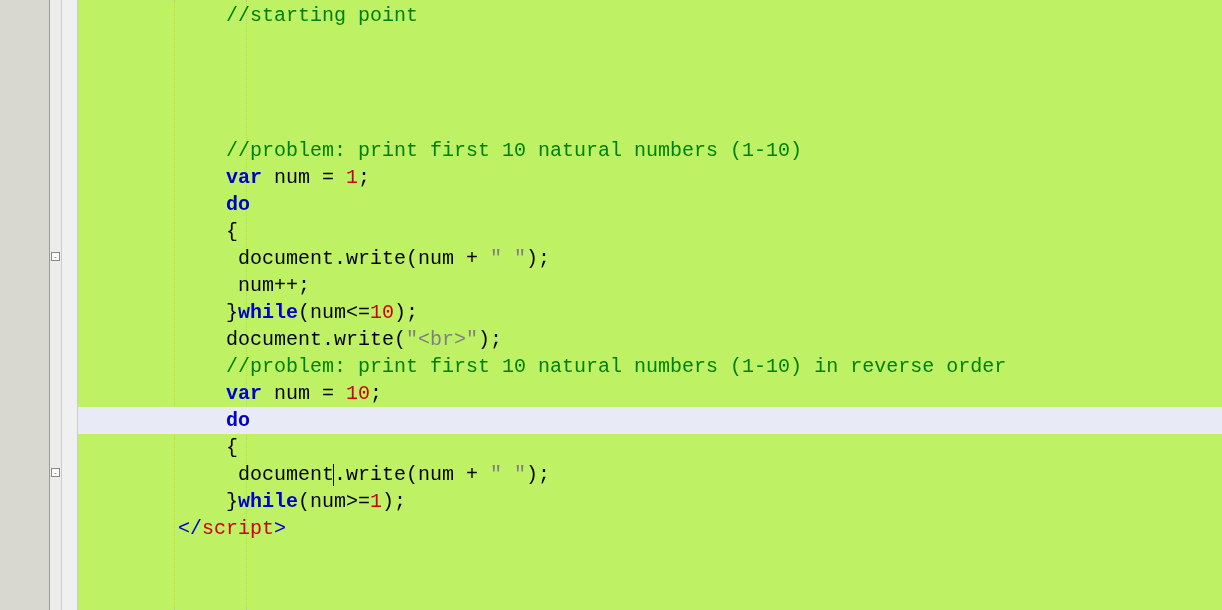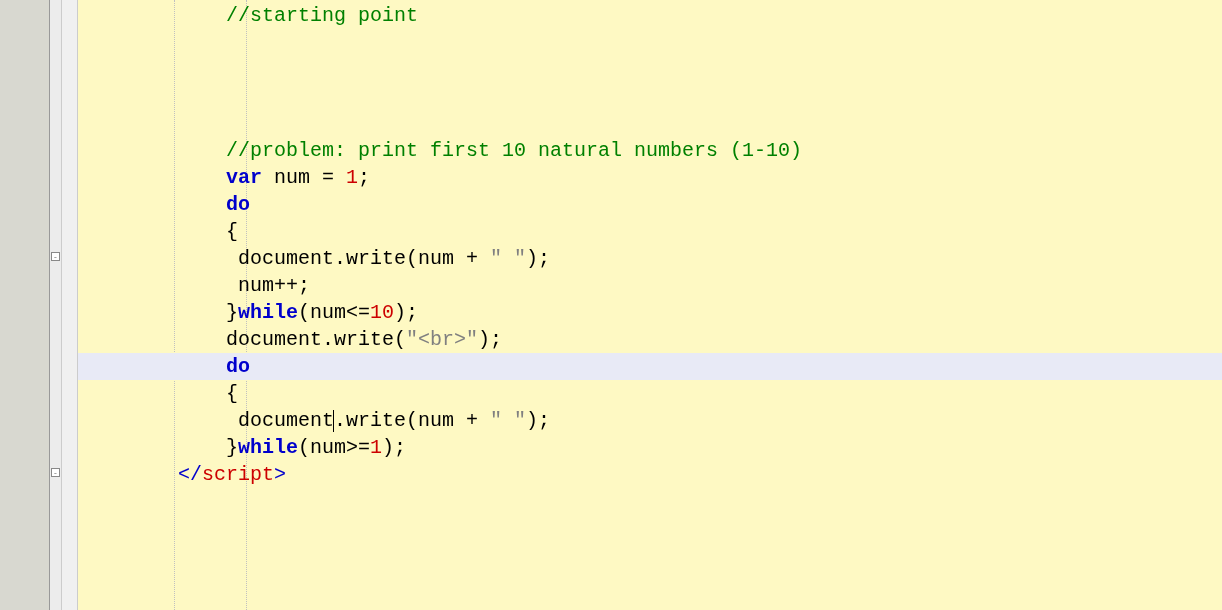--- a/index.html
+++ b/index.html
@@ -52,21 +52,21 @@
     text-align: center;
     color: #666;
   }
   .left-margin {
     width: 16px;
     background: #f0f0f0;
     border-right: 1px solid #ccc;
   }
   .code-area {
     flex: 1;
-    background: #fef9c3;
+    background: #bef264;
     padding-top: 2px;
     position: relative;
   }
   .indent-guide {
     position: absolute;
     top: 0;
     bottom: 0;
     width: 1px;
     border-left: 1px dotted #c0c0c0;
   }
@@ -138,19 +138,21 @@
       <div class="line"><span class="tok-default">            </span></div>
       <div class="line"><span class="tok-default">            </span></div>
       <div class="line"><span class="tok-default">            </span><span class="tok-comment">//problem: print first 10 natural numbers (1-10)</span></div>
       <div class="line"><span class="tok-default">            </span><span class="tok-keyword">var</span><span class="tok-default"> num = </span><span class="tok-number">1</span><span class="tok-default">;</span></div>
       <div class="line"><span class="tok-default">            </span><span class="tok-keyword">do</span></div>
       <div class="line"><span class="tok-default">            </span><span class="tok-default">{</span></div>
       <div class="line"><span class="tok-default">            </span><span class="tok-default"> document.write(num + </span><span class="tok-string">" "</span><span class="tok-default">);</span></div>
       <div class="line"><span class="tok-default">            </span><span class="tok-default"> num++;</span></div>
       <div class="line"><span class="tok-default">            </span><span class="tok-default">}</span><span class="tok-keyword">while</span><span class="tok-default">(num&lt;=</span><span class="tok-number">10</span><span class="tok-default">);</span></div>
       <div class="line"><span class="tok-default">            </span><span class="tok-default">document.write(</span><span class="tok-string">"&lt;br&gt;"</span><span class="tok-default">);</span></div>
+      <div class="line"><span class="tok-default">            </span><span class="tok-comment">//problem: print first 10 natural numbers (1-10) in reverse order</span></div>
+      <div class="line"><span class="tok-default">            </span><span class="tok-keyword">var</span><span class="tok-default"> num = </span><span class="tok-number">10</span><span class="tok-default">;</span></div>
       <div class="line current"><span class="tok-default">            </span><span class="tok-keyword">do</span></div>
       <div class="line"><span class="tok-default">            </span><span class="tok-default">{</span></div>
       <div class="line"><span class="tok-default">            </span><span class="tok-default"> document</span><span class="cursor"></span><span class="tok-default">.write(num + </span><span class="tok-string">" "</span><span class="tok-default">);</span></div>
       <div class="line"><span class="tok-default">            </span><span class="tok-default">}</span><span class="tok-keyword">while</span><span class="tok-default">(num&gt;=</span><span class="tok-number">1</span><span class="tok-default">);</span></div>
       <div class="line"><span class="tok-default">        </span><span class="tok-tag">&lt;/</span><span class="tok-attr">script</span><span class="tok-tag">&gt;</span></div>
     </div>
 </div>
 
 </body></html>

